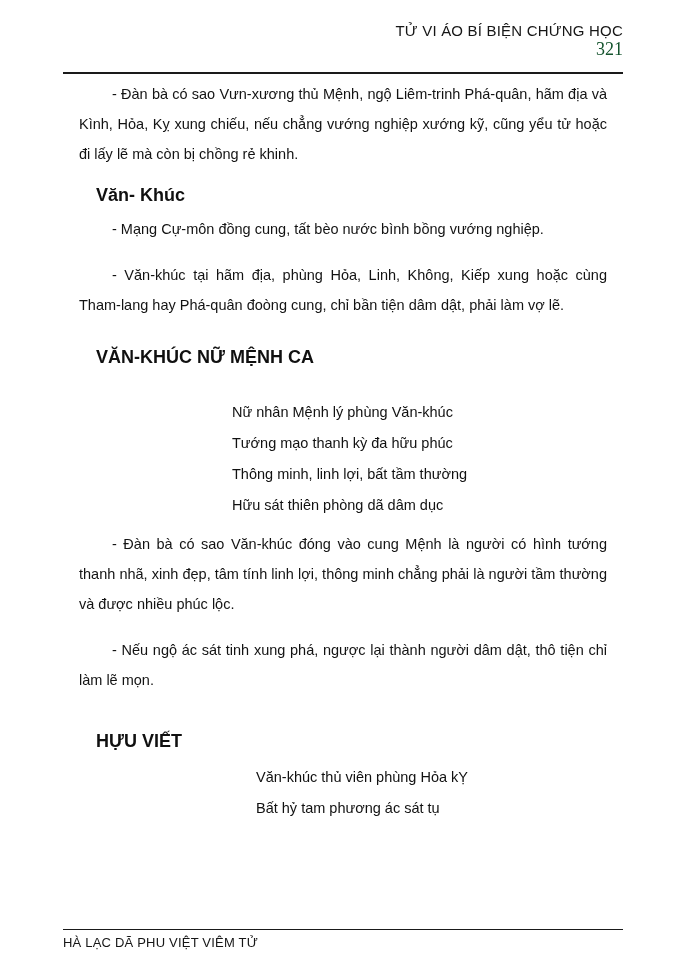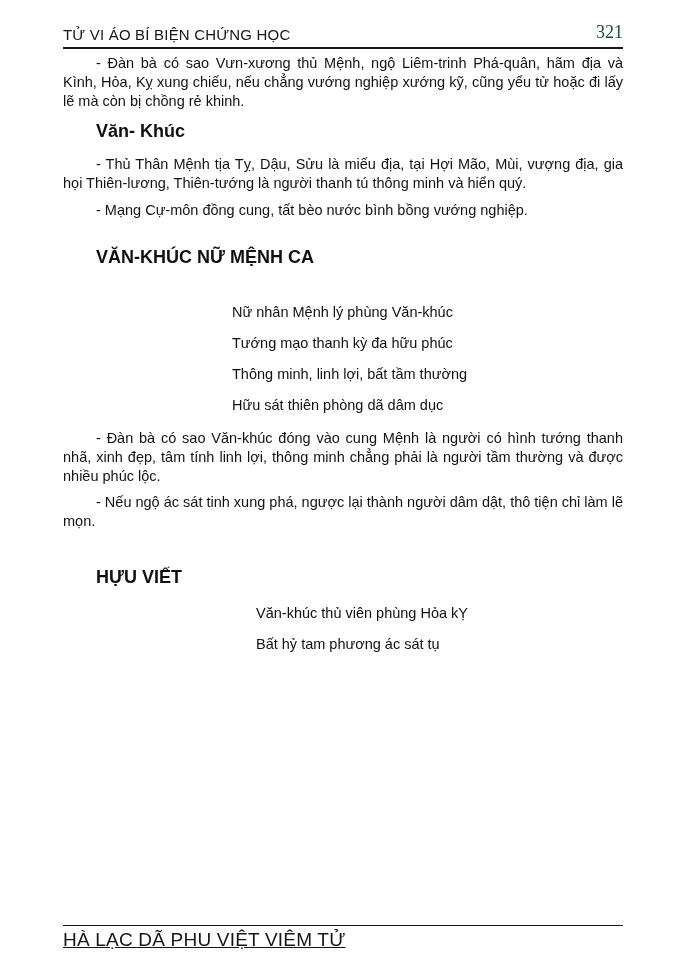--- a/index.html
+++ b/index.html
@@ -15,22 +15,23 @@
     box-sizing: border-box;
   }
   .content { margin: 0 63px; width: 560px; }
 
   
   .header {
     display: flex;
     justify-content: space-between;
     align-items: flex-end;
     padding-top: 22px;
-    padding-bottom: 4px;
+    padding-bottom: 12px;
     border-bottom: 2px solid #1a1a1a;
+    flex-direction: column;
   }
   .header .title {
     font-size: 15px;
     letter-spacing: 0.2px;
     color: #161616;
   }
   .header .pagenum {
     font-family: "Liberation Serif", serif;
     font-size: 18px;
     color: #14532d;
@@ -43,23 +44,23 @@
     font-size: 14.5px;
     line-height: 31px;
     white-space: nowrap;
   }
   .verse-1 { margin-top: 12px; margin-left: 184px; }
   .verse-2 { margin-top: 29px; margin-left: 169px; }
   .verse-3 { margin-top: 10px; margin-left: 193px; }
 
   
   .para {
-    margin: 0;
+    margin: 16px;
     font-size: 14.5px;
-    line-height: 19px;
+    line-height: 30px;
     text-align: justify;
     text-indent: 33px;
     color: #131313;
   }
   .para-1 { margin-top: 5px; }
   .para-2 { margin-top: 13px; }
   .para-3 { margin-top: 8px; }
   .para-4 { margin-top: 8px; }
   .para-5 { margin-top: 9px; }
   .para-6 { margin-top: 8px; }
@@ -80,44 +81,43 @@
   
   .footer {
     position: absolute;
     left: 63px;
     right: 63px;
     bottom: 20px;
     border-top: 1.5px solid #1a1a1a;
     padding-top: 3px;
   }
   .footer .footer-text {
-    font-size: 19px;
+    font-size: 13px;
     letter-spacing: 0.2px;
     color: #161616;
-    text-decoration: underline;
   }
 </style>
 </head>
 <body>
 
 <div class="page">
   <div class="content">
 
     <div class="header">
       <span class="title">TỬ VI ÁO BÍ BIỆN CHỨNG HỌC</span>
       <span class="pagenum">321</span>
     </div>
 
 
     <p class="para para-1">- Đàn bà có sao Vưn-xương thủ Mệnh, ngộ Liêm-trinh Phá-quân, hãm địa và Kình, Hỏa, Kỵ xung chiếu, nếu chẳng vướng nghiệp xướng kỹ, cũng yểu tử hoặc đi lấy lẽ mà còn bị chồng rẻ khinh.</p>
 
     <h3 class="heading heading-1">Văn- Khúc</h3>
 
-    <p class="para para-2">- Thủ Thân Mệnh tịa Tỵ, Dậu, Sửu là miếu địa, tại Hợi Mão, Mùi, vượng địa, gia họi Thiên-lương, Thiên-tướng là người thanh tú thông minh và hiển quý.</p>
     <p class="para para-4">- Mạng Cự-môn đồng cung, tất bèo nước bình bồng vướng nghiệp.</p>
+    <p class="para para-5">- Văn-khúc tại hãm địa, phùng Hỏa, Linh, Không, Kiếp xung hoặc cùng Tham-lang hay Phá-quân đoòng cung, chỉ bần tiện dâm dật, phải làm vợ lẽ.</p>
 
     <h3 class="heading heading-2">VĂN-KHÚC NỮ MỆNH CA</h3>
 
     <div class="verse verse-2">
       <p>Nữ nhân Mệnh lý phùng Văn-khúc</p>
       <p>Tướng mạo thanh kỳ đa hữu phúc</p>
       <p>Thông minh, linh lợi, bất tầm thường</p>
       <p>Hữu sát thiên phòng dã dâm dục</p>
     </div>
 

